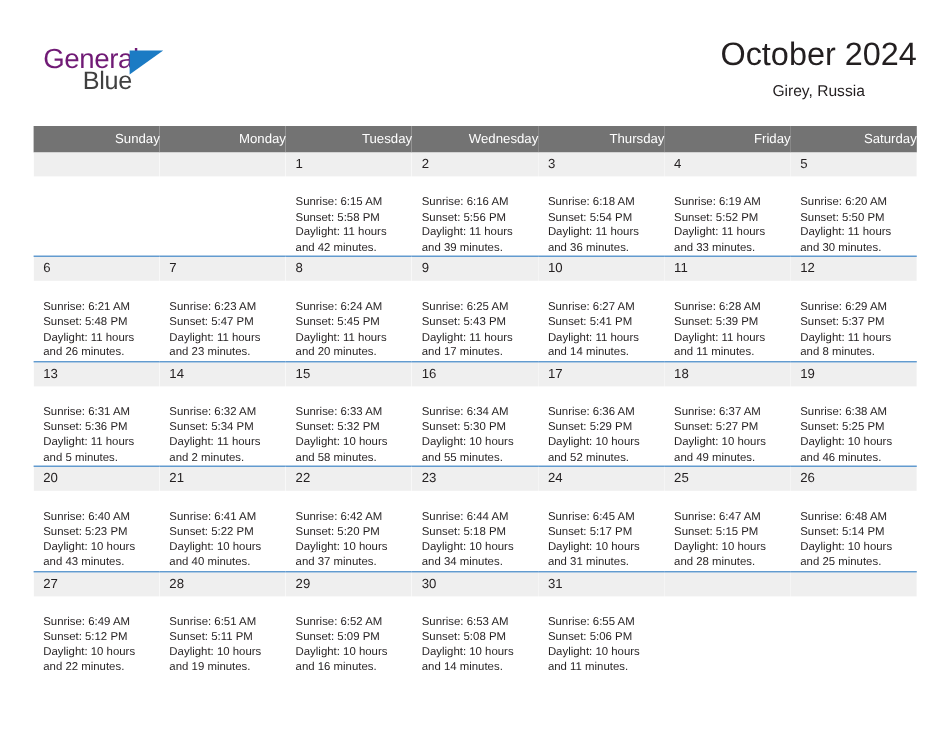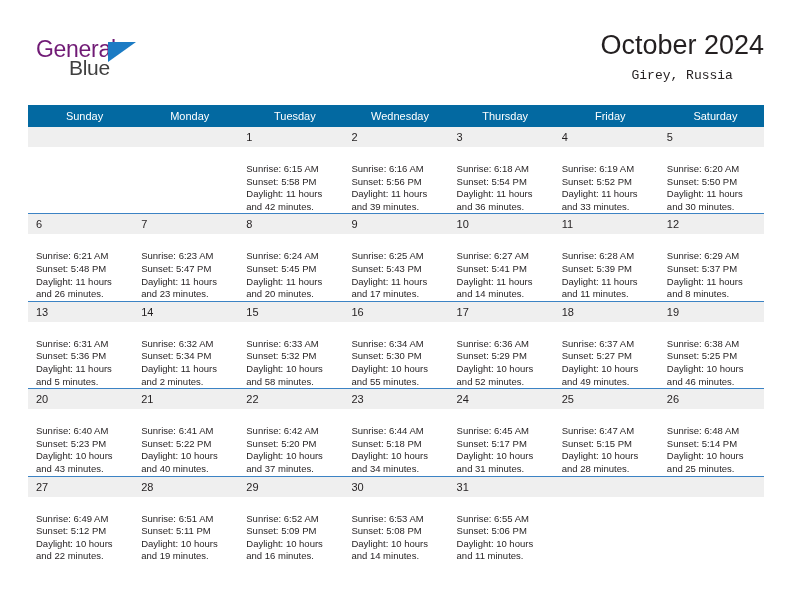--- a/index.html
+++ b/index.html
@@ -75,41 +75,40 @@
     color: #231f20;
     line-height: 34px;
     white-space: nowrap;
   }
   .cal-subtitle {
     font-size: 13px;
     color: #231f20;
     line-height: 20px;
     margin-top: 4px;
     white-space: nowrap;
-    font-family: Liberation Mono, monospace;
   }
 
   
   .calendar {
     position: absolute;
     left: 28px;
     top: 105px;
     width: 736px;
   }
   .cal-table {
     width: 736px;
     border-collapse: collapse;
     table-layout: fixed;
   }
   .cal-table th {
-    background: #0369a1;
+    background: #737373;
     color: #ffffff;
     font-size: 11px;
     font-weight: normal;
-    text-align: center;
+    text-align: right;
     padding: 5px 0 5px 8px;
     height: 10px;
     border: none;
   }
   .cal-table td {
     vertical-align: top;
     padding: 0;
     border-top: 1px solid #3c83c4;
     height: 78px;
     overflow: hidden;

